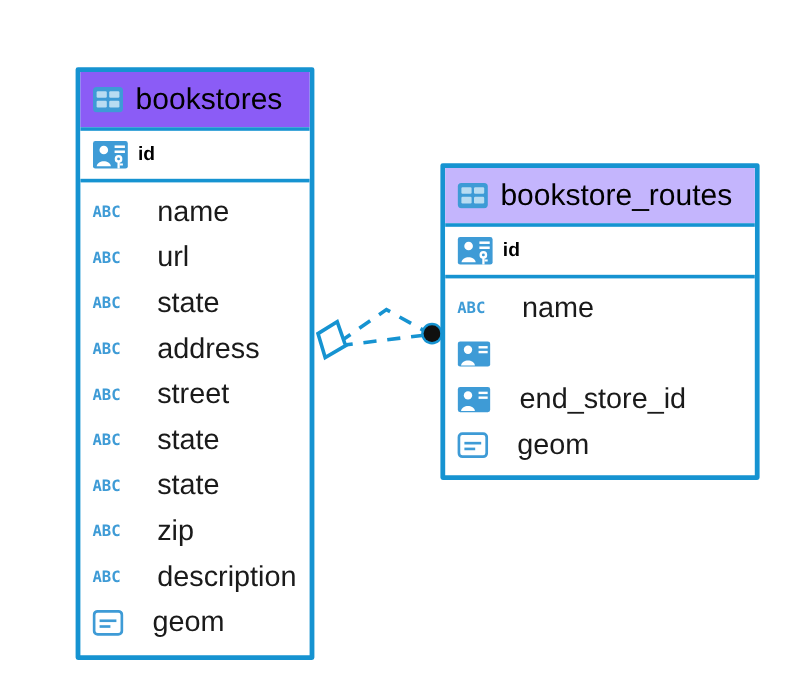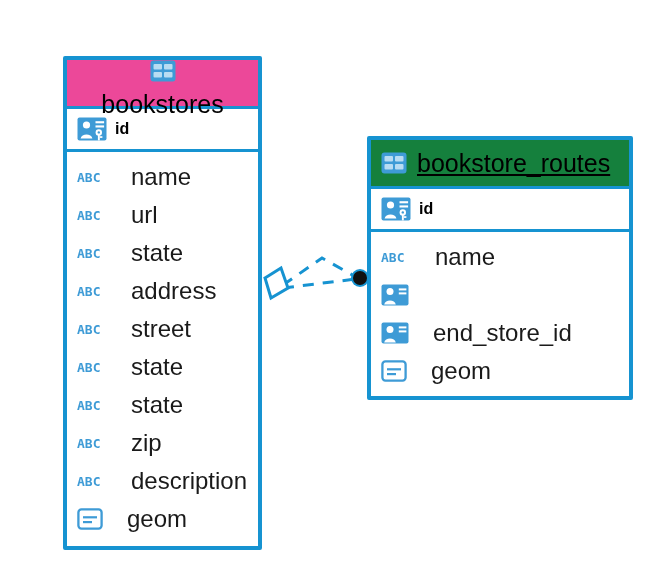--- a/index.html
+++ b/index.html
@@ -37,22 +37,22 @@
     display: flex;
     align-items: center;
     gap: 10px;
     padding: 0 10px;
     height: 46px;
     color: #000000;
     font-size: 25px;
     line-height: 1;
     white-space: nowrap;
   }
-  .entity-header.orange { background: #ec4899; flex-direction: column; }
-  .entity-header.grey   { background: #15803d; text-decoration: underline; }
+  .entity-header.orange { background: #8b5cf6; }
+  .entity-header.grey   { background: #c4b5fd; }
 
   .pk-row {
     box-sizing: border-box;
     display: flex;
     align-items: center;
     gap: 8px;
     padding: 0 10px;
     height: 46px;
     border-top: 3px solid #1693d1;
     border-bottom: 3px solid #1693d1;

